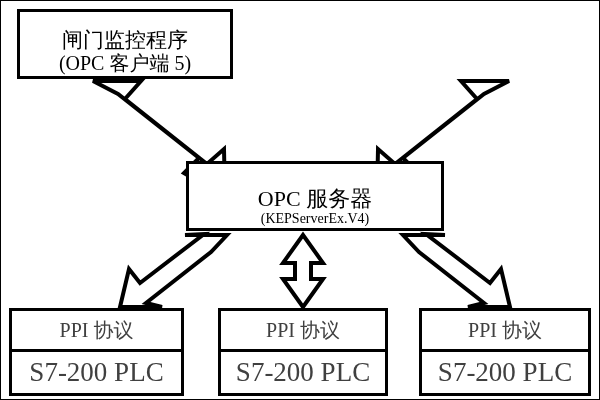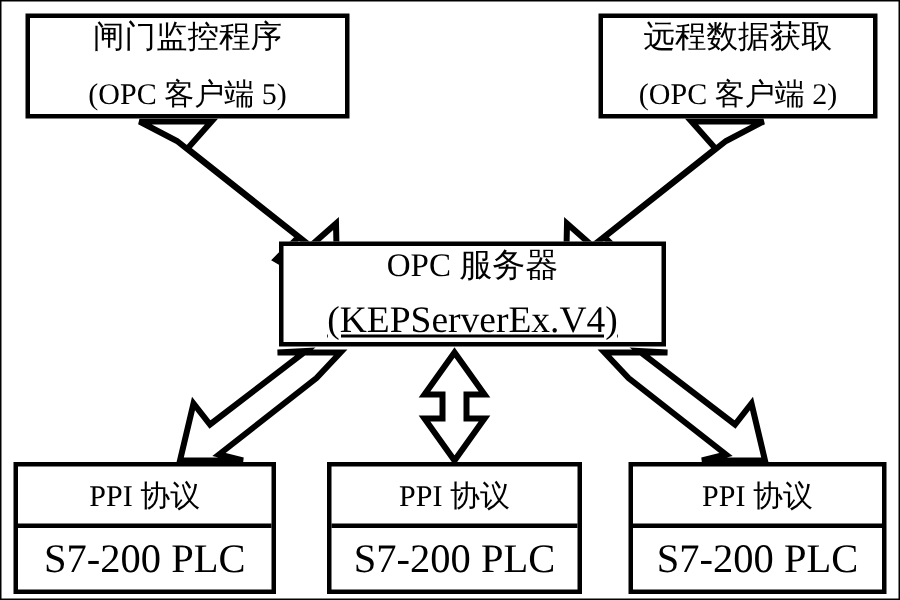--- a/index.html
+++ b/index.html
@@ -26,21 +26,21 @@
     height: 400px;
     pointer-events: none;
   }
   .node {
     position: absolute;
     box-sizing: border-box;
     background: #ffffff;
     border: 3px solid #000000;
     display: flex;
     flex-direction: column;
-    justify-content: space-between;
+    justify-content: flex-end;
     align-items: center;
     z-index: 5;
   }
   .node-line {
     display: block;
     width: 100%;
     text-align: center;
     color: #000000;
     white-space: nowrap;
     line-height: 1.18;
@@ -60,36 +60,36 @@
   #client1-node .node-line.sub,
   #client2-node .node-line.sub {
     font-size: 20px;
   }
 
   
   #server-node {
     left: 185px; top: 160px; width: 258px; height: 70px;
   }
   #server-node .node-line { font-size: 22px; }
-  #server-node .node-line.sub { font-size: 25px; text-decoration: underline; }
+  #server-node .node-line.sub { font-size: 14px; }
 
   
   .plc-node {
     padding: 0;
     justify-content: flex-start;
     height: 88px;
   }
   .plc-cell {
     box-sizing: border-box;
     width: 100%;
     height: 50%;
     display: flex;
     align-items: center;
     justify-content: center;
-    color: #000000;
+    color: #404040;
     white-space: nowrap;
   }
   .plc-cell.protocol {
     border-bottom: 3px solid #000000;
     font-size: 20px;
   }
   .plc-cell.device {
     font-size: 27px;
   }
   #plc1-node { left: 8px;   top: 307px; width: 175px; }
@@ -122,24 +122,20 @@
     <g>
       <polygon fill="#ffffff" stroke="#000000" stroke-width="4" stroke-linejoin="miter" points="444,234 402,234 418,251 483,302 467,306 509,306 500,268 489,282 425,233"></polygon>
     </g>
   </svg>
 
   <div class="node" id="client1-node">
     <span class="node-line">闸门监控程序</span>
     <span class="node-line sub">(OPC 客户端 5)</span>
   </div>
 
-  <div class="node" id="client2-node">
-    <span class="node-line">远程数据获取</span>
-    <span class="node-line sub">(OPC 客户端 2)</span>
-  </div>
 
   <div class="node" id="server-node">
     <span class="node-line">OPC 服务器</span>
     <span class="node-line sub">(KEPServerEx.V4)</span>
   </div>
 
   <div class="node plc-node" id="plc1-node">
     <div class="plc-cell protocol">PPI 协议</div>
     <div class="plc-cell device">S7-200 PLC</div>
   </div>

